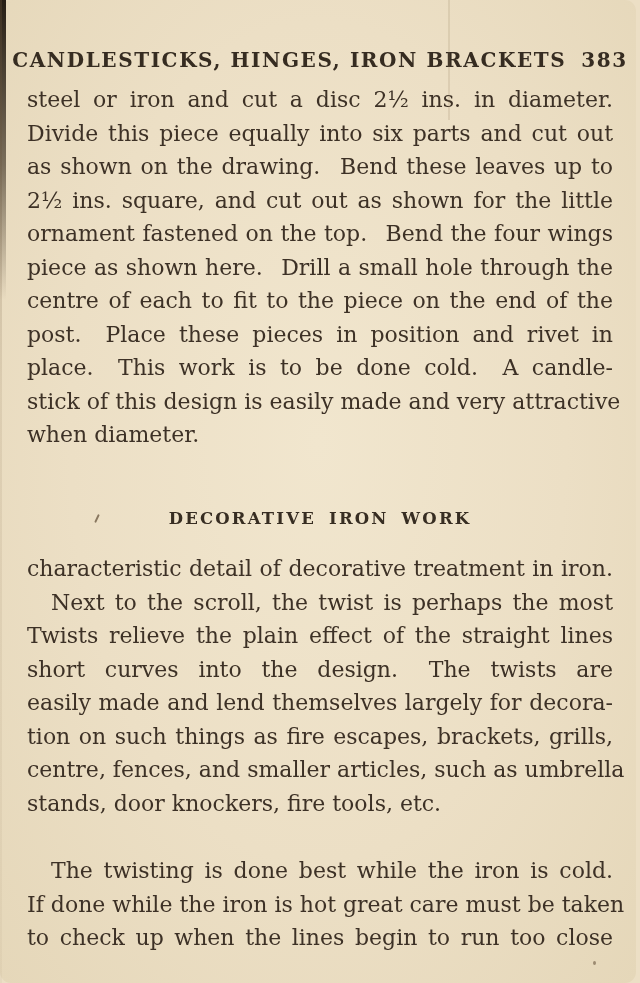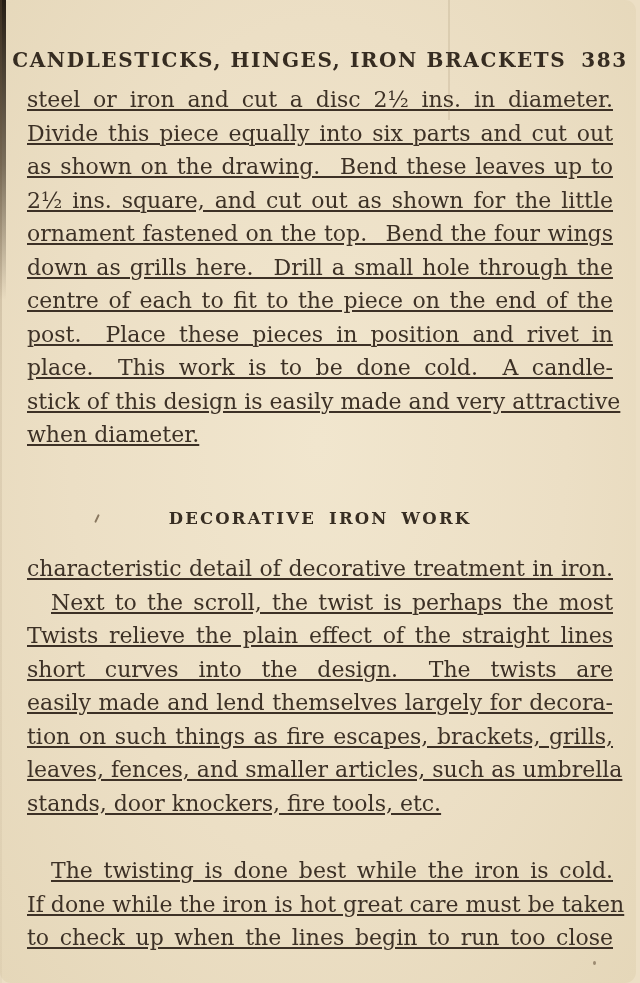--- a/index.html
+++ b/index.html
@@ -15,21 +15,21 @@
     border-radius: 11px;
   }
   
   .running-header {
     position: absolute; top: 48px; left: 0; width: 640px;
     display: flex; justify-content: center; align-items: baseline; gap: 15px;
     font-size: 20px; font-weight: bold; letter-spacing: 1.6px; color: #362c21;
     white-space: nowrap;
   }
   
-  .para { position: absolute; left: 27px; width: 586px; font-size: 22px; color: #3d3126; text-decoration: underline; }
+  .para { position: absolute; left: 27px; width: 586px; font-size: 22px; color: #3d3126; }
   .p1 { top: 83px; }
   .p2 { top: 552px; }
   .p3 { top: 854px; }
   .line {
     height: 33.5px; line-height: 33.5px;
     white-space: nowrap;
     text-align: justify; text-align-last: justify;
   }
   .line.end { text-align-last: left; }
   .line.indent { text-indent: 24px; }
@@ -71,38 +71,38 @@
     <span>CANDLESTICKS, HINGES, IRON BRACKETS</span>
     <span>383</span>
   </div>
 
   <div class="para p1">
     <div class="line">steel or iron and cut a disc 2½ ins. in diameter.</div>
     <div class="line">Divide this piece equally into six parts and cut out</div>
     <div class="line">as shown on the drawing.  Bend these leaves up to</div>
     <div class="line">2½ ins. square, and cut out as shown for the little</div>
     <div class="line">ornament fastened on the top.  Bend the four wings</div>
-    <div class="line">down as grills here.  Drill a small hole through the</div>
+    <div class="line">piece as shown here.  Drill a small hole through the</div>
     <div class="line">centre of each to fit to the piece on the end of the</div>
     <div class="line">post.  Place these pieces in position and rivet in</div>
     <div class="line">place.  This work is to be done cold.  A candle-</div>
     <div class="line">stick of this design is easily made and very attractive</div>
     <div class="line end">when diameter.</div>
   </div>
 
   <div class="section-heading">DECORATIVE IRON WORK</div>
 
   <div class="para p2">
     <div class="line">characteristic detail of decorative treatment in iron.</div>
     <div class="line indent">Next to the scroll, the twist is perhaps the most</div>
     <div class="line">Twists relieve the plain effect of the straight lines</div>
     <div class="line">short curves into the design.  The twists are</div>
     <div class="line">easily made and lend themselves largely for decora-</div>
     <div class="line">tion on such things as fire escapes, brackets, grills,</div>
-    <div class="line">leaves, fences, and smaller articles, such as umbrella</div>
+    <div class="line">centre, fences, and smaller articles, such as umbrella</div>
     <div class="line end">stands, door knockers, fire tools, etc.</div>
   </div>
 
   <div class="para p3">
     <div class="line indent">The twisting is done best while the iron is cold.</div>
     <div class="line">If done while the iron is hot great care must be taken</div>
     <div class="line">to check up when the lines begin to run too close</div>
   </div>
 
   <div class="left-edge-dark"></div>

